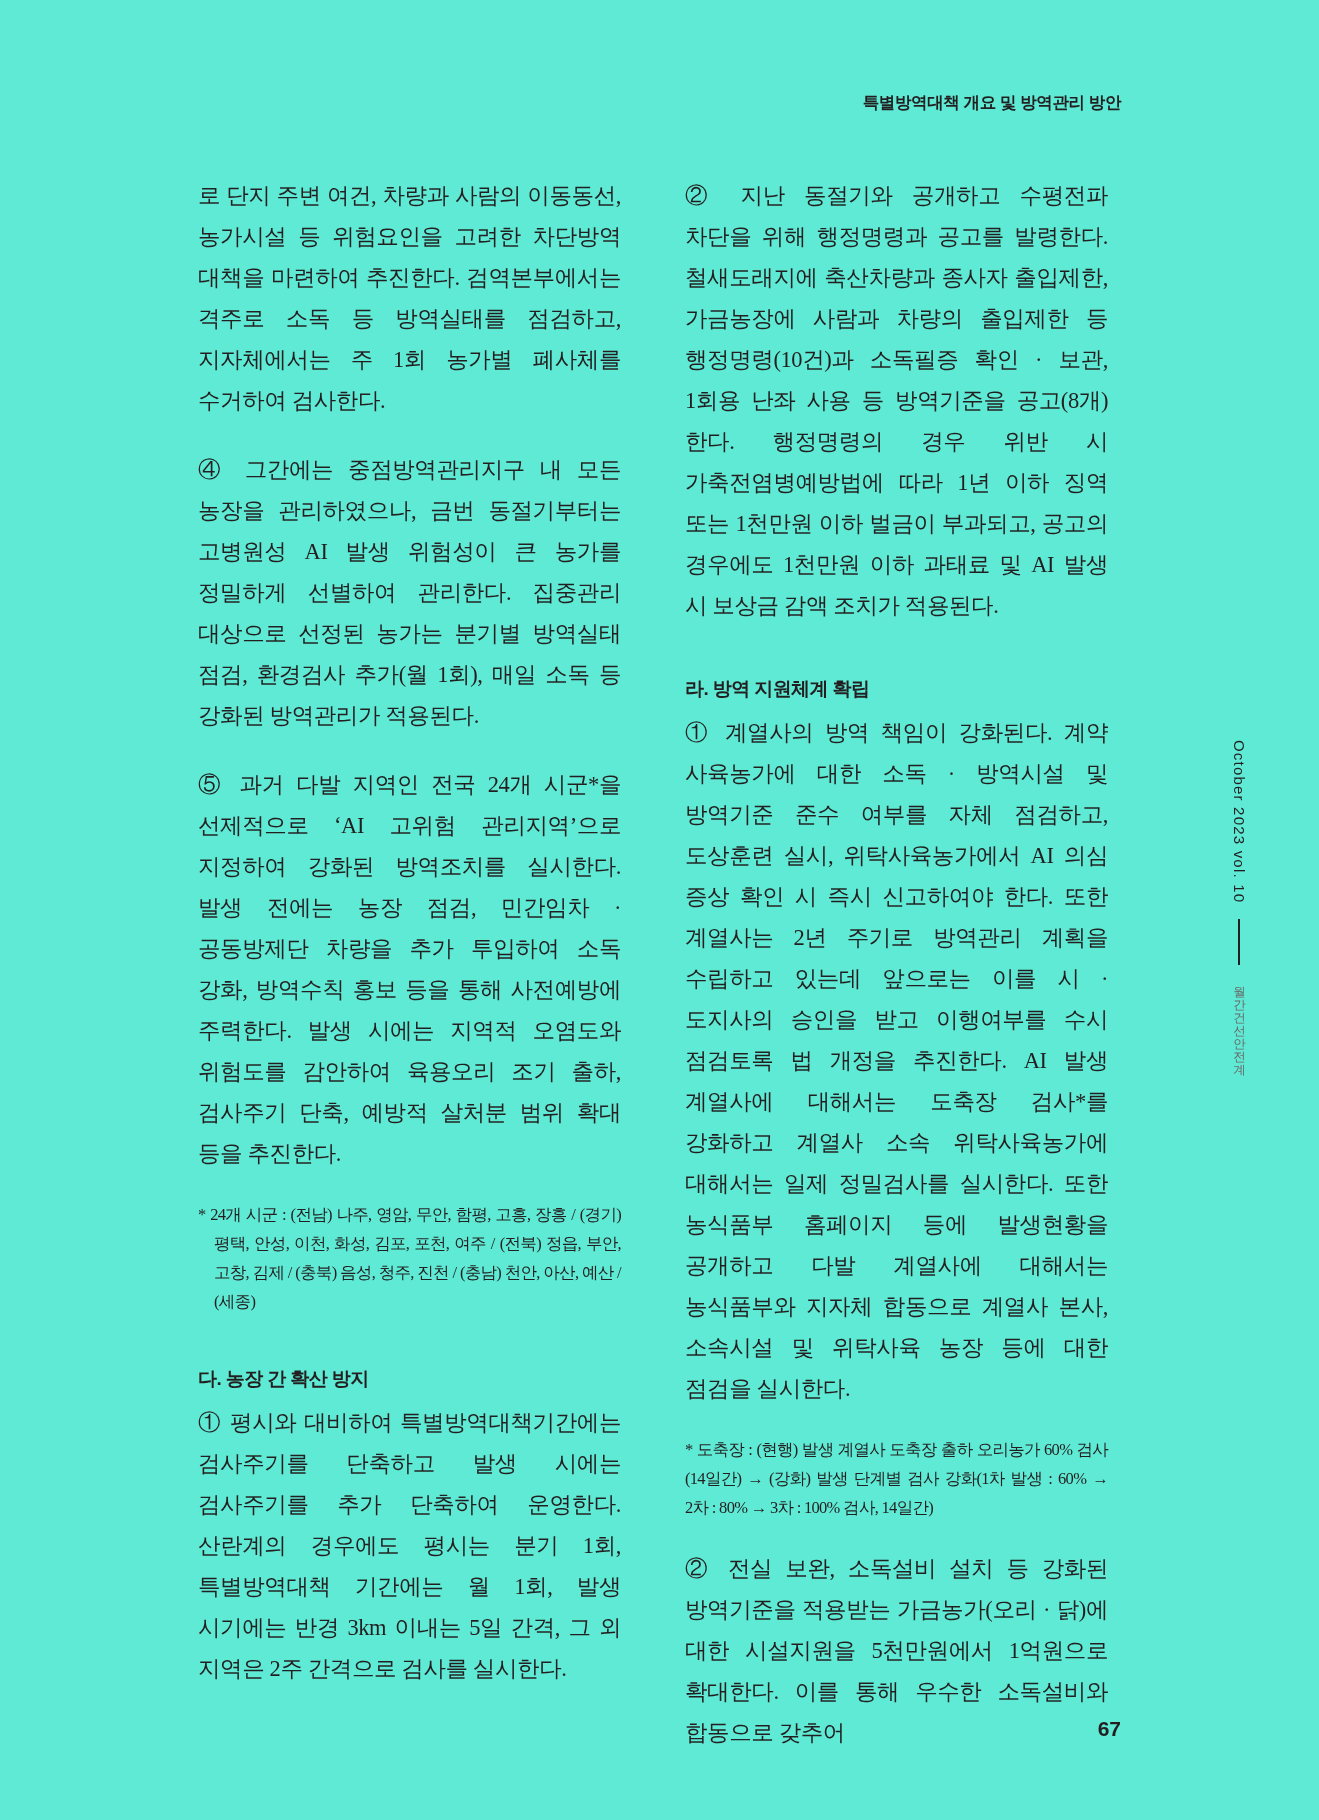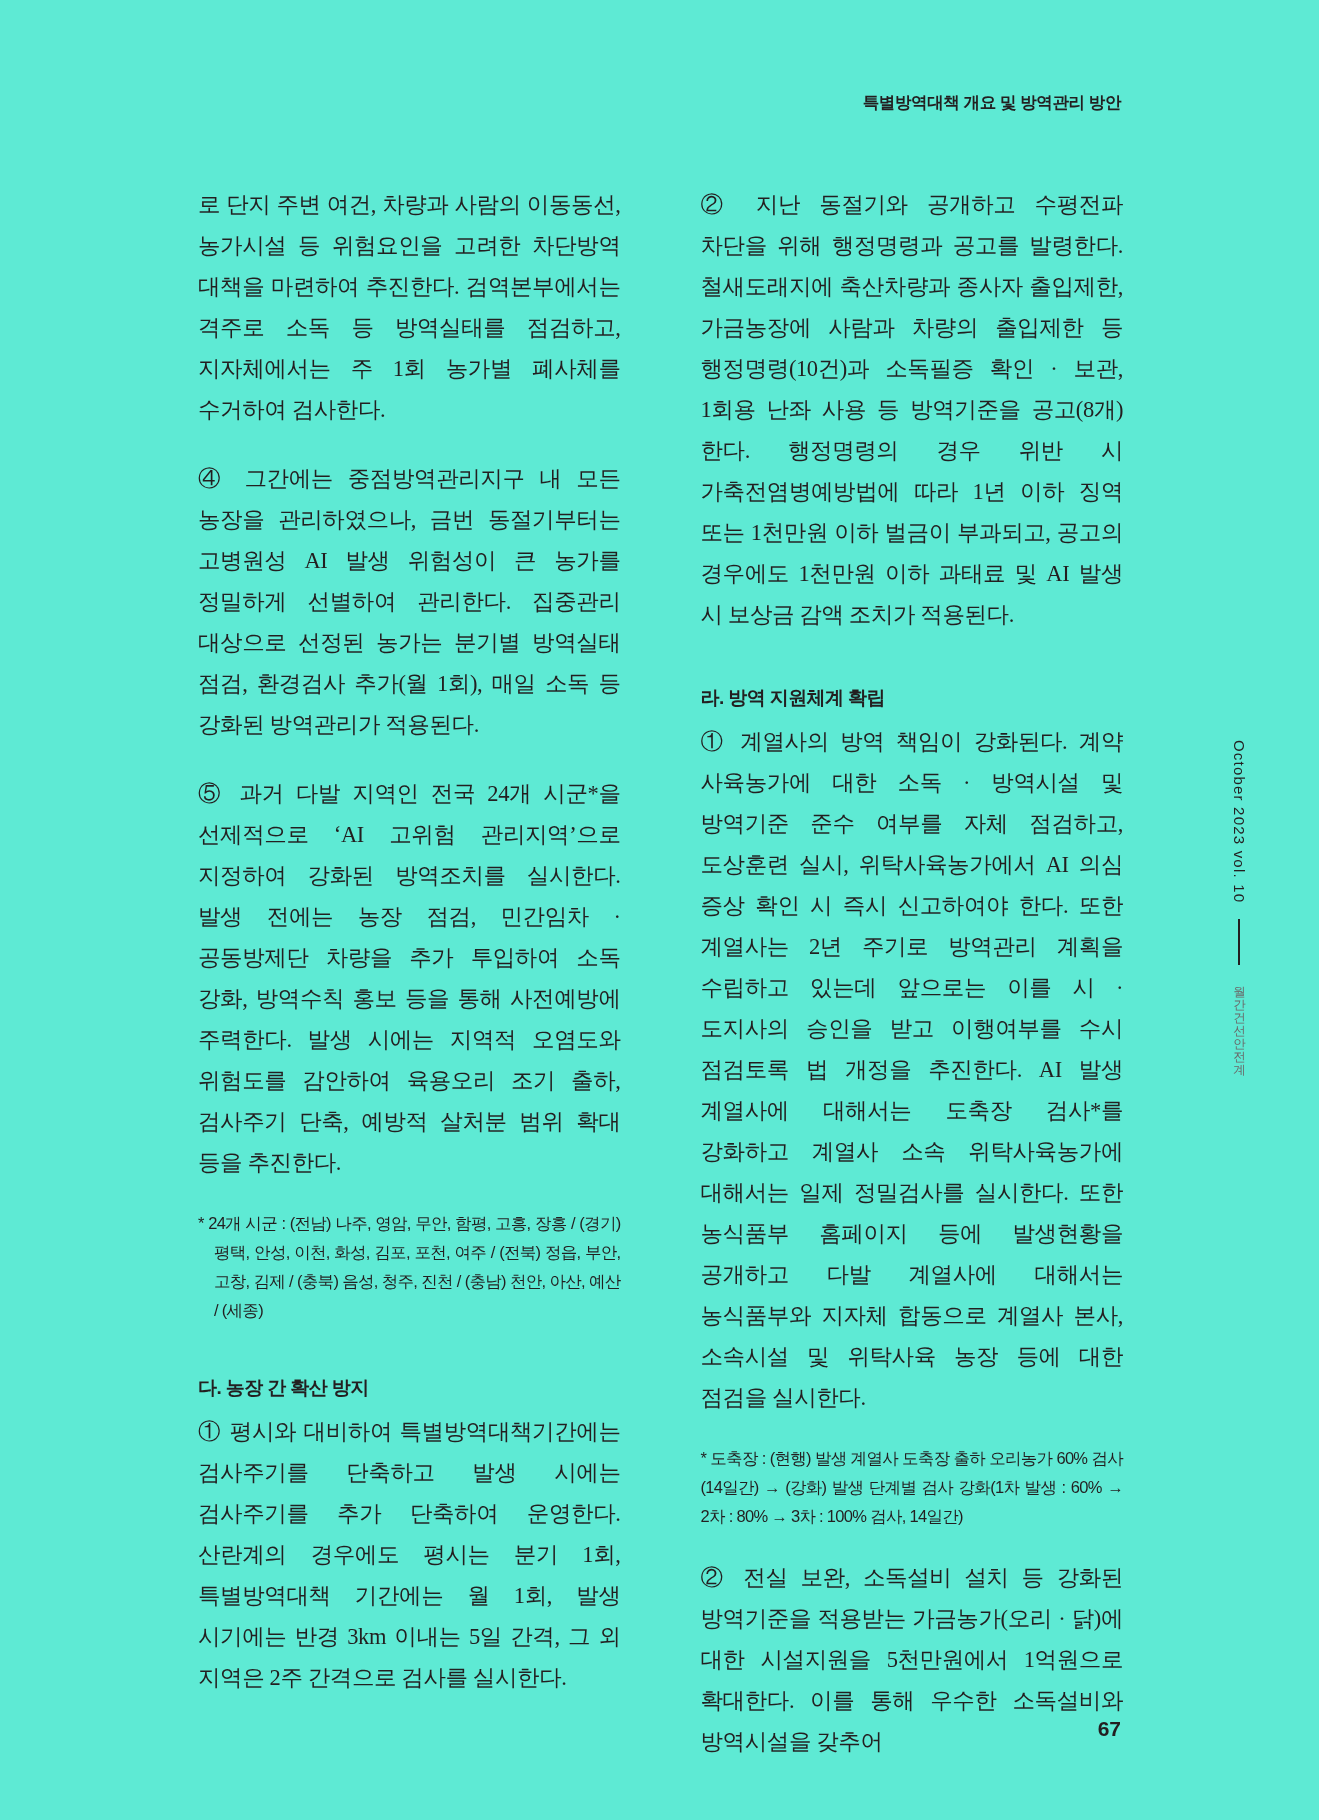--- a/index.html
+++ b/index.html
@@ -60,25 +60,25 @@
     font-size: 12.5px;
     letter-spacing: 0.5px;
     color: #6a6a6a;
     white-space: nowrap;
     display: inline-block;
   }
 
   
   .columns {
     position: absolute;
-    top: 184px;
+    top: 175px;
     left: 198px;
     width: 925px;
     display: flex;
-    gap: 80px;
+    gap: 64px;
   }
   .col {
     width: 423px;
   }
 
   p.body {
     margin: 0 0 28px 0;
     font-size: 22.5px;
     line-height: 41px;
     text-align: justify;
@@ -91,21 +91,21 @@
   h3.sub-head {
     margin: 50px 0 10px 0;
     font-family: "Liberation Sans", sans-serif;
     font-size: 19px;
     font-weight: 700;
     letter-spacing: -0.6px;
   }
 
   p.footnote {
     margin: 16px 0 26px 0;
-    font-family: Liberation Sans, sans-serif;
+    font-family: Liberation Serif, serif;
     font-size: 16.5px;
     line-height: 29px;
     letter-spacing: -0.7px;
     text-align: justify;
     word-break: keep-all;
     text-indent: 0;
   }
   p.footnote.hang {
     padding-left: 16px;
     text-indent: -16px;
@@ -144,20 +144,20 @@
       <p class="footnote hang">* 24개 시군 : (전남) 나주, 영암, 무안, 함평, 고흥, 장흥 / (경기) 평택, 안성, 이천, 화성, 김포, 포천, 여주 / (전북) 정읍, 부안, 고창, 김제 / (충북) 음성, 청주, 진천 / (충남) 천안, 아산, 예산 / (세종)</p>
       <h3 class="sub-head">다. 농장 간 확산 방지</h3>
       <p class="body">① 평시와 대비하여 특별방역대책기간에는 검사주기를 단축하고 발생 시에는 검사주기를 추가 단축하여 운영한다. 산란계의 경우에도 평시는 분기 1회, 특별방역대책 기간에는 월 1회, 발생 시기에는 반경 3km 이내는 5일 간격, 그 외 지역은 2주 간격으로 검사를 실시한다.</p>
     </div>
 
     <div class="col">
       <p class="body">② 지난 동절기와 공개하고 수평전파 차단을 위해 행정명령과 공고를 발령한다. 철새도래지에 축산차량과 종사자 출입제한, 가금농장에 사람과 차량의 출입제한 등 행정명령(10건)과 소독필증 확인 · 보관, 1회용 난좌 사용 등 방역기준을 공고(8개)한다. 행정명령의 경우 위반 시 가축전염병예방법에 따라 1년 이하 징역 또는 1천만원 이하 벌금이 부과되고, 공고의 경우에도 1천만원 이하 과태료 및 AI 발생 시 보상금 감액 조치가 적용된다.</p>
       <h3 class="sub-head">라. 방역 지원체계 확립</h3>
       <p class="body tight">① 계열사의 방역 책임이 강화된다. 계약 사육농가에 대한 소독 · 방역시설 및 방역기준 준수 여부를 자체 점검하고, 도상훈련 실시, 위탁사육농가에서 AI 의심 증상 확인 시 즉시 신고하여야 한다. 또한 계열사는 2년 주기로 방역관리 계획을 수립하고 있는데 앞으로는 이를 시 · 도지사의 승인을 받고 이행여부를 수시 점검토록 법 개정을 추진한다. AI 발생 계열사에 대해서는 도축장 검사*를 강화하고 계열사 소속 위탁사육농가에 대해서는 일제 정밀검사를 실시한다. 또한 농식품부 홈페이지 등에 발생현황을 공개하고 다발 계열사에 대해서는 농식품부와 지자체 합동으로 계열사 본사, 소속시설 및 위탁사육 농장 등에 대한 점검을 실시한다.</p>
       <p class="footnote">* 도축장 : (현행) 발생 계열사 도축장 출하 오리농가 60% 검사(14일간) → (강화) 발생 단계별 검사 강화(1차 발생 : 60% → 2차 : 80% → 3차 : 100% 검사, 14일간)</p>
-      <p class="body">② 전실 보완, 소독설비 설치 등 강화된 방역기준을 적용받는 가금농가(오리 · 닭)에 대한 시설지원을 5천만원에서 1억원으로 확대한다. 이를 통해 우수한 소독설비와 방역시설을 갖추어</p>
+      <p class="body">② 전실 보완, 소독설비 설치 등 강화된 방역기준을 적용받는 가금농가(오리 · 닭)에 대한 시설지원을 5천만원에서 1억원으로 확대한다. 이를 통해 우수한 소독설비와 합동으로 갖추어</p>
     </div>
 
   </div>
 
   <div class="page-number">67</div>
 
 </div>
 
 </body></html>

